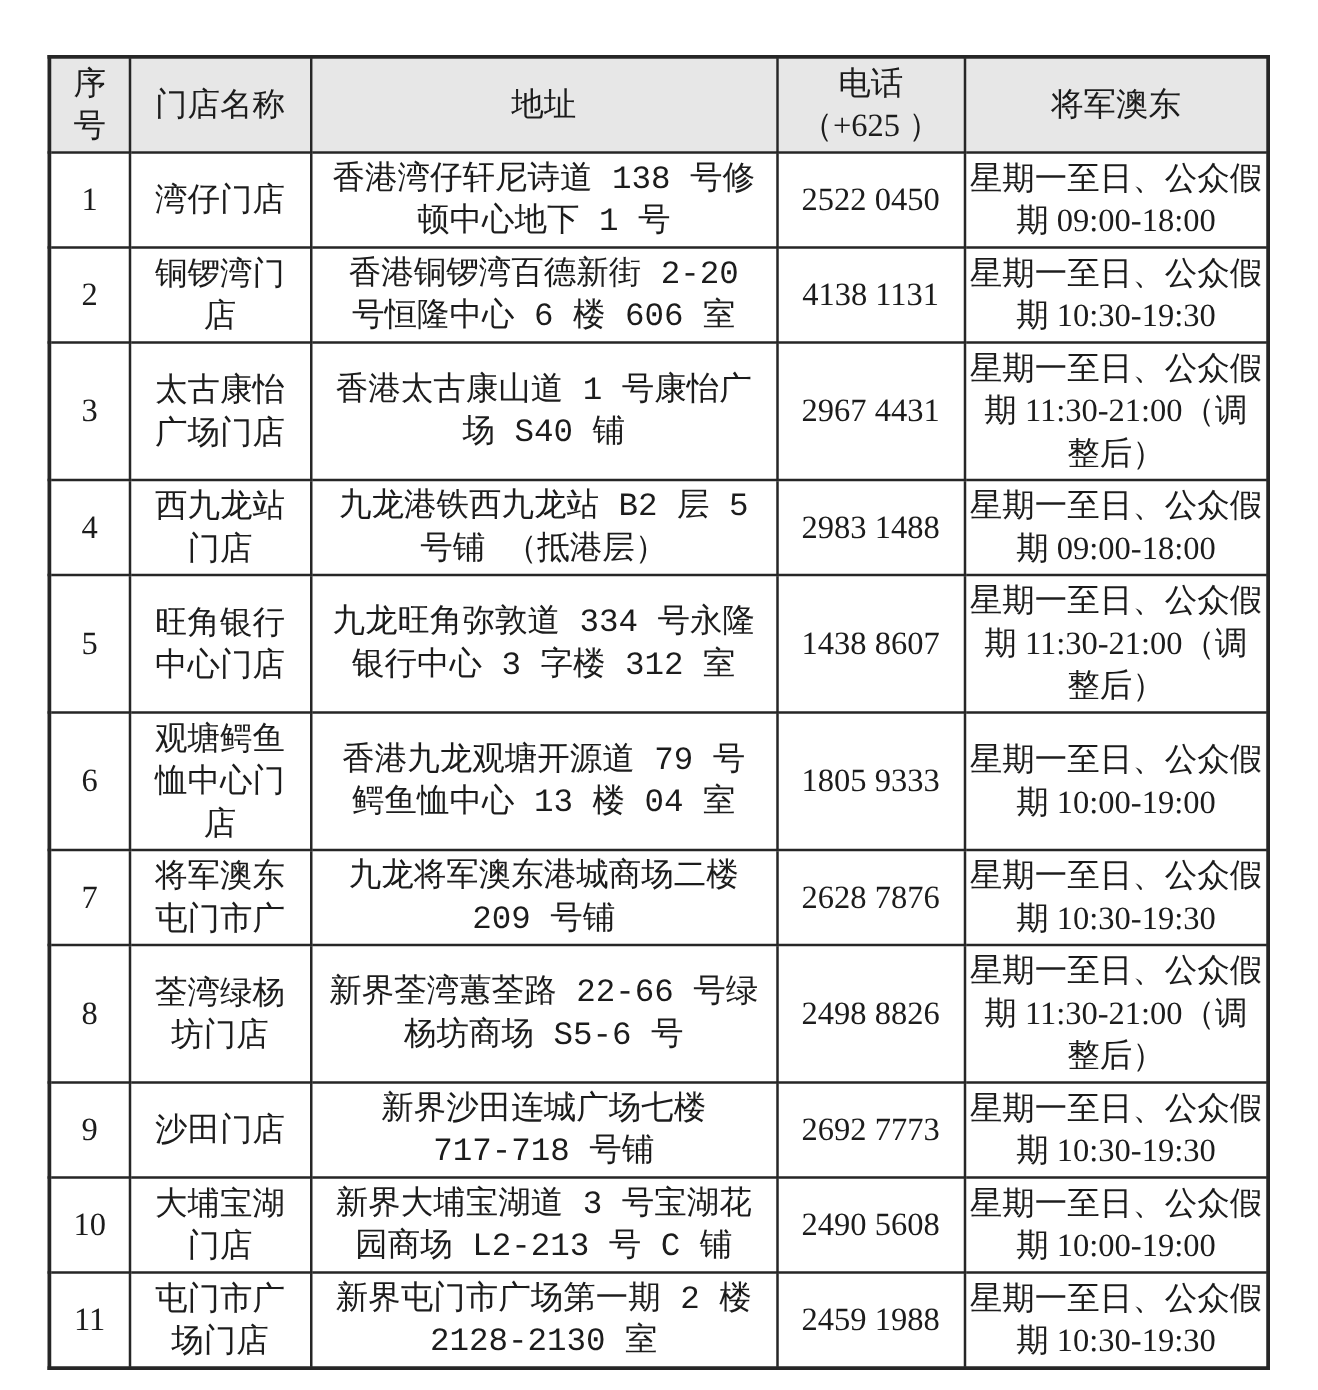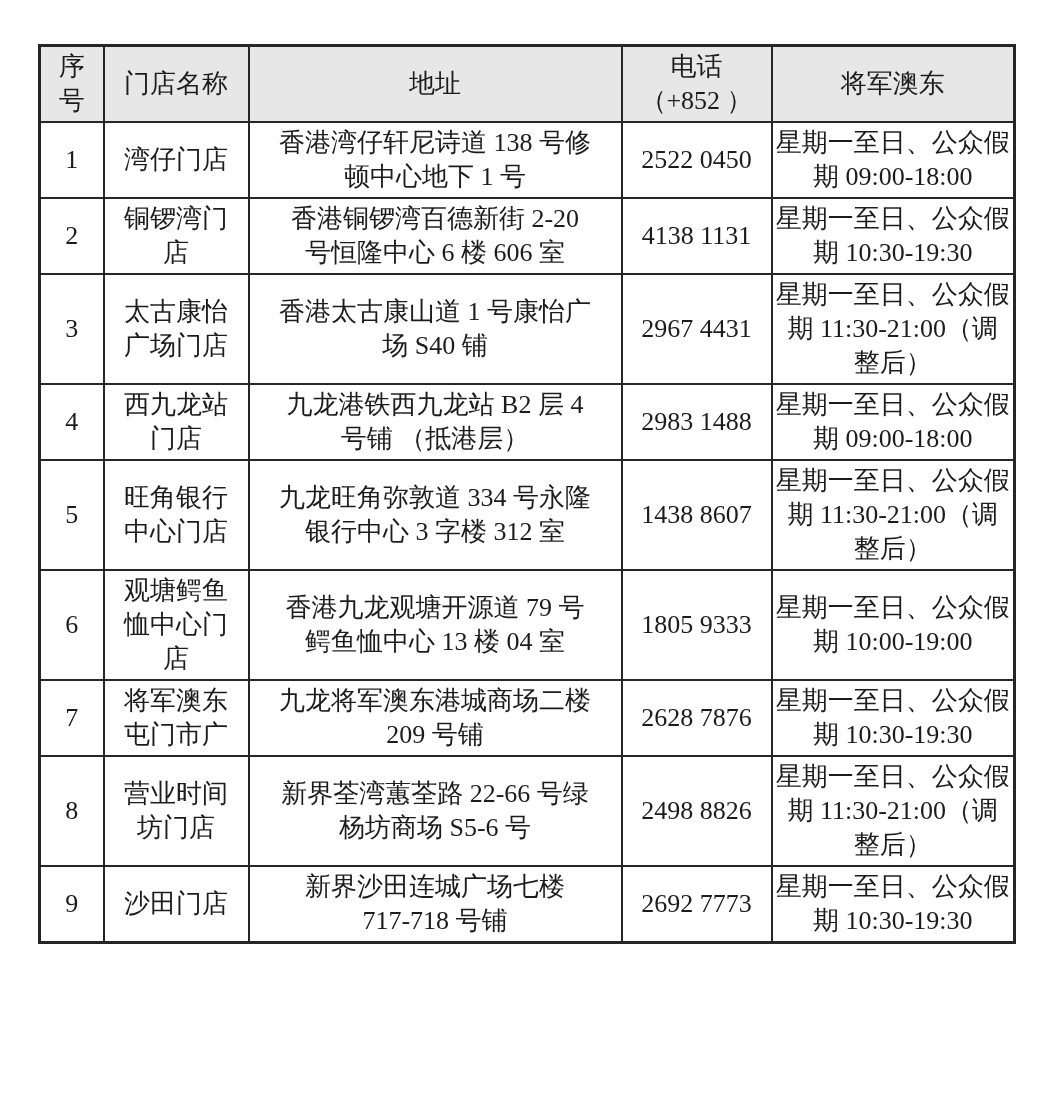--- a/index.html
+++ b/index.html
@@ -33,42 +33,42 @@
   }
   .store-table thead th{
     background:var(--header-bg);
   }
   .col-no{width:64px;}
   .col-name{width:145px;}
   .col-addr{width:373px;}
   .col-phone{width:150px;}
   .col-hours{width:243px;}
   .store-table th.hours,.store-table td.hours{padding-left:2px;padding-right:2px;}
-  .store-table td.addr{padding-left:5px;padding-right:5px;}
+  .store-table td.addr{padding-left:5px;padding-right:5px;font-family:Liberation Mono, monospace;}
 </style>
 </head>
 <body>
 
 <div class="table-wrap">
   <table class="store-table">
     <colgroup>
       <col class="col-no">
         <col class="col-name">
         <col class="col-addr">
         <col class="col-phone">
         <col class="col-hours">
     </colgroup>
     <thead>
       <tr>
         <th>序
 号</th>
         <th>门店名称</th>
         <th>地址</th>
         <th>电话
-（+852 ）</th>
+（+625 ）</th>
         <th class="hours">将军澳东</th>
       </tr>
     </thead>
     <tbody>
         <tr>
     <td>1</td>
     <td>湾仔门店</td>
     <td class="addr">香港湾仔轩尼诗道 138 号修
 顿中心地下 1 号</td>
     <td>2522 0450</td>
@@ -93,21 +93,21 @@
 场 S40 铺</td>
     <td>2967 4431</td>
     <td class="hours">星期一至日、公众假
 期 11:30-21:00（调
 整后）</td>
   </tr>
         <tr>
     <td>4</td>
     <td>西九龙站
 门店</td>
-    <td class="addr">九龙港铁西九龙站 B2 层 4
+    <td class="addr">九龙港铁西九龙站 B2 层 5
 号铺 （抵港层）</td>
     <td>2983 1488</td>
     <td class="hours">星期一至日、公众假
 期 09:00-18:00</td>
   </tr>
         <tr>
     <td>5</td>
     <td>旺角银行
 中心门店</td>
     <td class="addr">九龙旺角弥敦道 334 号永隆
@@ -133,33 +133,53 @@
     <td>将军澳东
 屯门市广</td>
     <td class="addr">九龙将军澳东港城商场二楼
 209 号铺</td>
     <td>2628 7876</td>
     <td class="hours">星期一至日、公众假
 期 10:30-19:30</td>
   </tr>
         <tr>
     <td>8</td>
-    <td>营业时间
+    <td>荃湾绿杨
 坊门店</td>
     <td class="addr">新界荃湾蕙荃路 22-66 号绿
 杨坊商场 S5-6 号</td>
     <td>2498 8826</td>
     <td class="hours">星期一至日、公众假
 期 11:30-21:00（调
 整后）</td>
   </tr>
         <tr>
     <td>9</td>
     <td>沙田门店</td>
     <td class="addr">新界沙田连城广场七楼
 717-718 号铺</td>
     <td>2692 7773</td>
     <td class="hours">星期一至日、公众假
 期 10:30-19:30</td>
   </tr>
+        <tr>
+    <td>10</td>
+    <td>大埔宝湖
+门店</td>
+    <td class="addr">新界大埔宝湖道 3 号宝湖花
+园商场 L2-213 号 C 铺</td>
+    <td>2490 5608</td>
+    <td class="hours">星期一至日、公众假
+期 10:00-19:00</td>
+  </tr>
+        <tr>
+    <td>11</td>
+    <td>屯门市广
+场门店</td>
+    <td class="addr">新界屯门市广场第一期 2 楼
+2128-2130 室</td>
+    <td>2459 1988</td>
+    <td class="hours">星期一至日、公众假
+期 10:30-19:30</td>
+  </tr>
       </tbody>
   </table>
 </div>
 
 </body></html>

